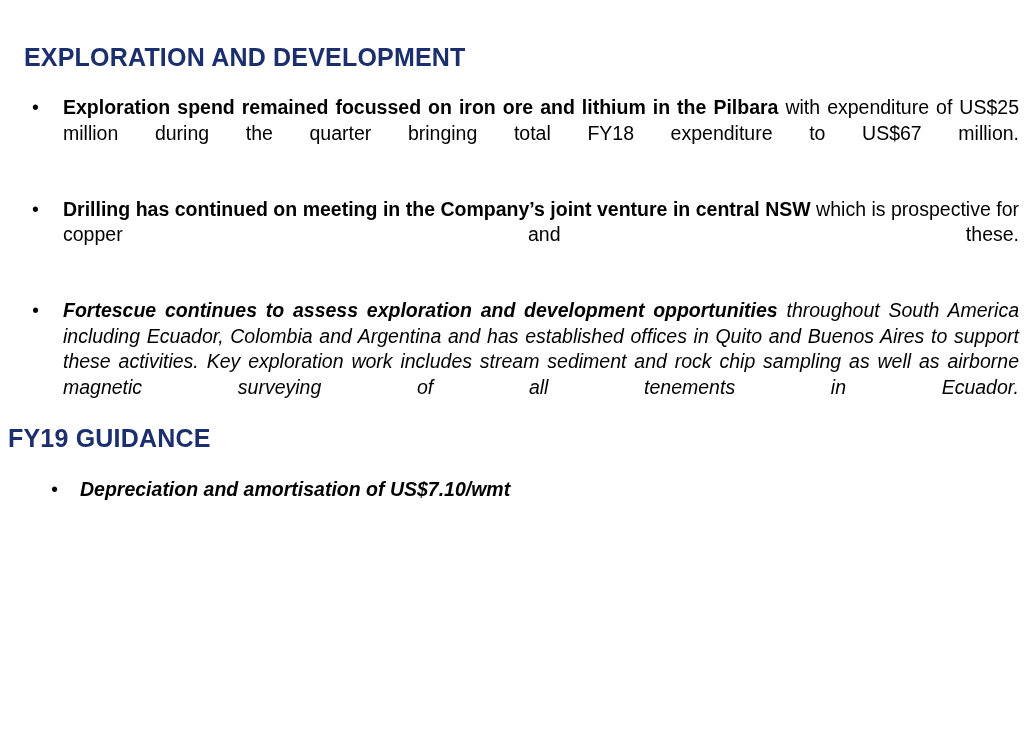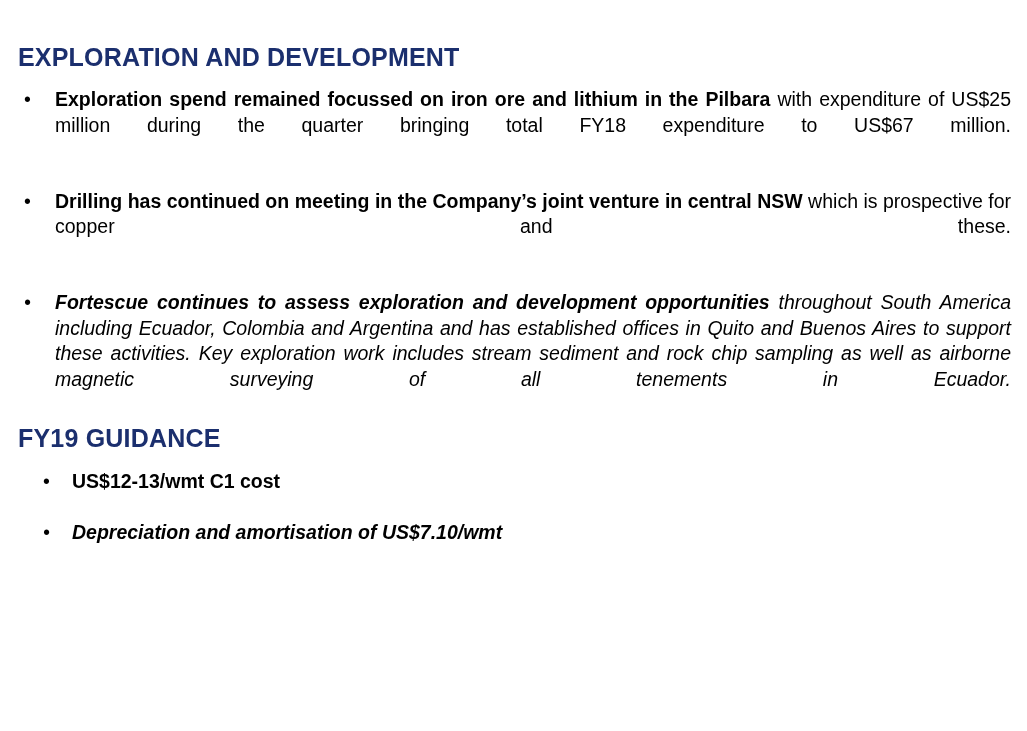--- a/index.html
+++ b/index.html
@@ -26,28 +26,28 @@
 
   
   .section-heading {
     position: absolute;
     font-size: 25px;
     font-weight: bold;
     color: #1b2f6e;
     letter-spacing: 0.2px;
     white-space: nowrap;
   }
-  #heading-exploration { left: 18px; top: 22px; }
-  #heading-guidance    { left: 18px; top: 403px; }
+  #heading-exploration { left: 24px; top: 22px; }
+  #heading-guidance    { left: 8px; top: 403px; }
 
   
   .bullet-list {
     position: absolute;
     list-style: none;
-    margin: 4px;
+    margin: 12px;
     padding: 0;
   }
   #list-exploration { left: 0px;  top: 83px;  width: 1007px; }
   #list-guidance    { left: 0px;  top: 465px; width: 1007px; }
 
   .bullet-item {
     position: relative;
     font-size: 19.5px;
     line-height: 25.5px;
     text-align: justify;
@@ -122,24 +122,20 @@
       <span class="bullet-text"><span class="lead">Fortescue continues to assess exploration and development opportunities</span><span class="rest"> throughout South America including Ecuador, Colombia and Argentina and has established offices in Quito and Buenos Aires to support these activities. Key exploration work includes stream sediment and rock chip sampling as well as airborne magnetic surveying of all tenements in Ecuador.</span></span>
     </li>
 
   </ul>
 
   <h2 class="section-heading" id="heading-guidance">FY19 GUIDANCE</h2>
 
   <ul class="bullet-list" id="list-guidance">
 
 
-    <li class="bullet-item">
-      <span class="bullet-dot"></span>
-      <span class="bullet-text no-justify"><span class="lead">US$12-13/wmt C1 cost</span><span class="rest"></span></span>
-    </li>
 
 
 
     <li class="bullet-item">
       <span class="bullet-dot"></span>
       <span class="bullet-text no-justify"><span class="lead">Depreciation and amortisation of US$7.10/wmt</span><span class="rest"></span></span>
     </li>
 
   </ul>
 

